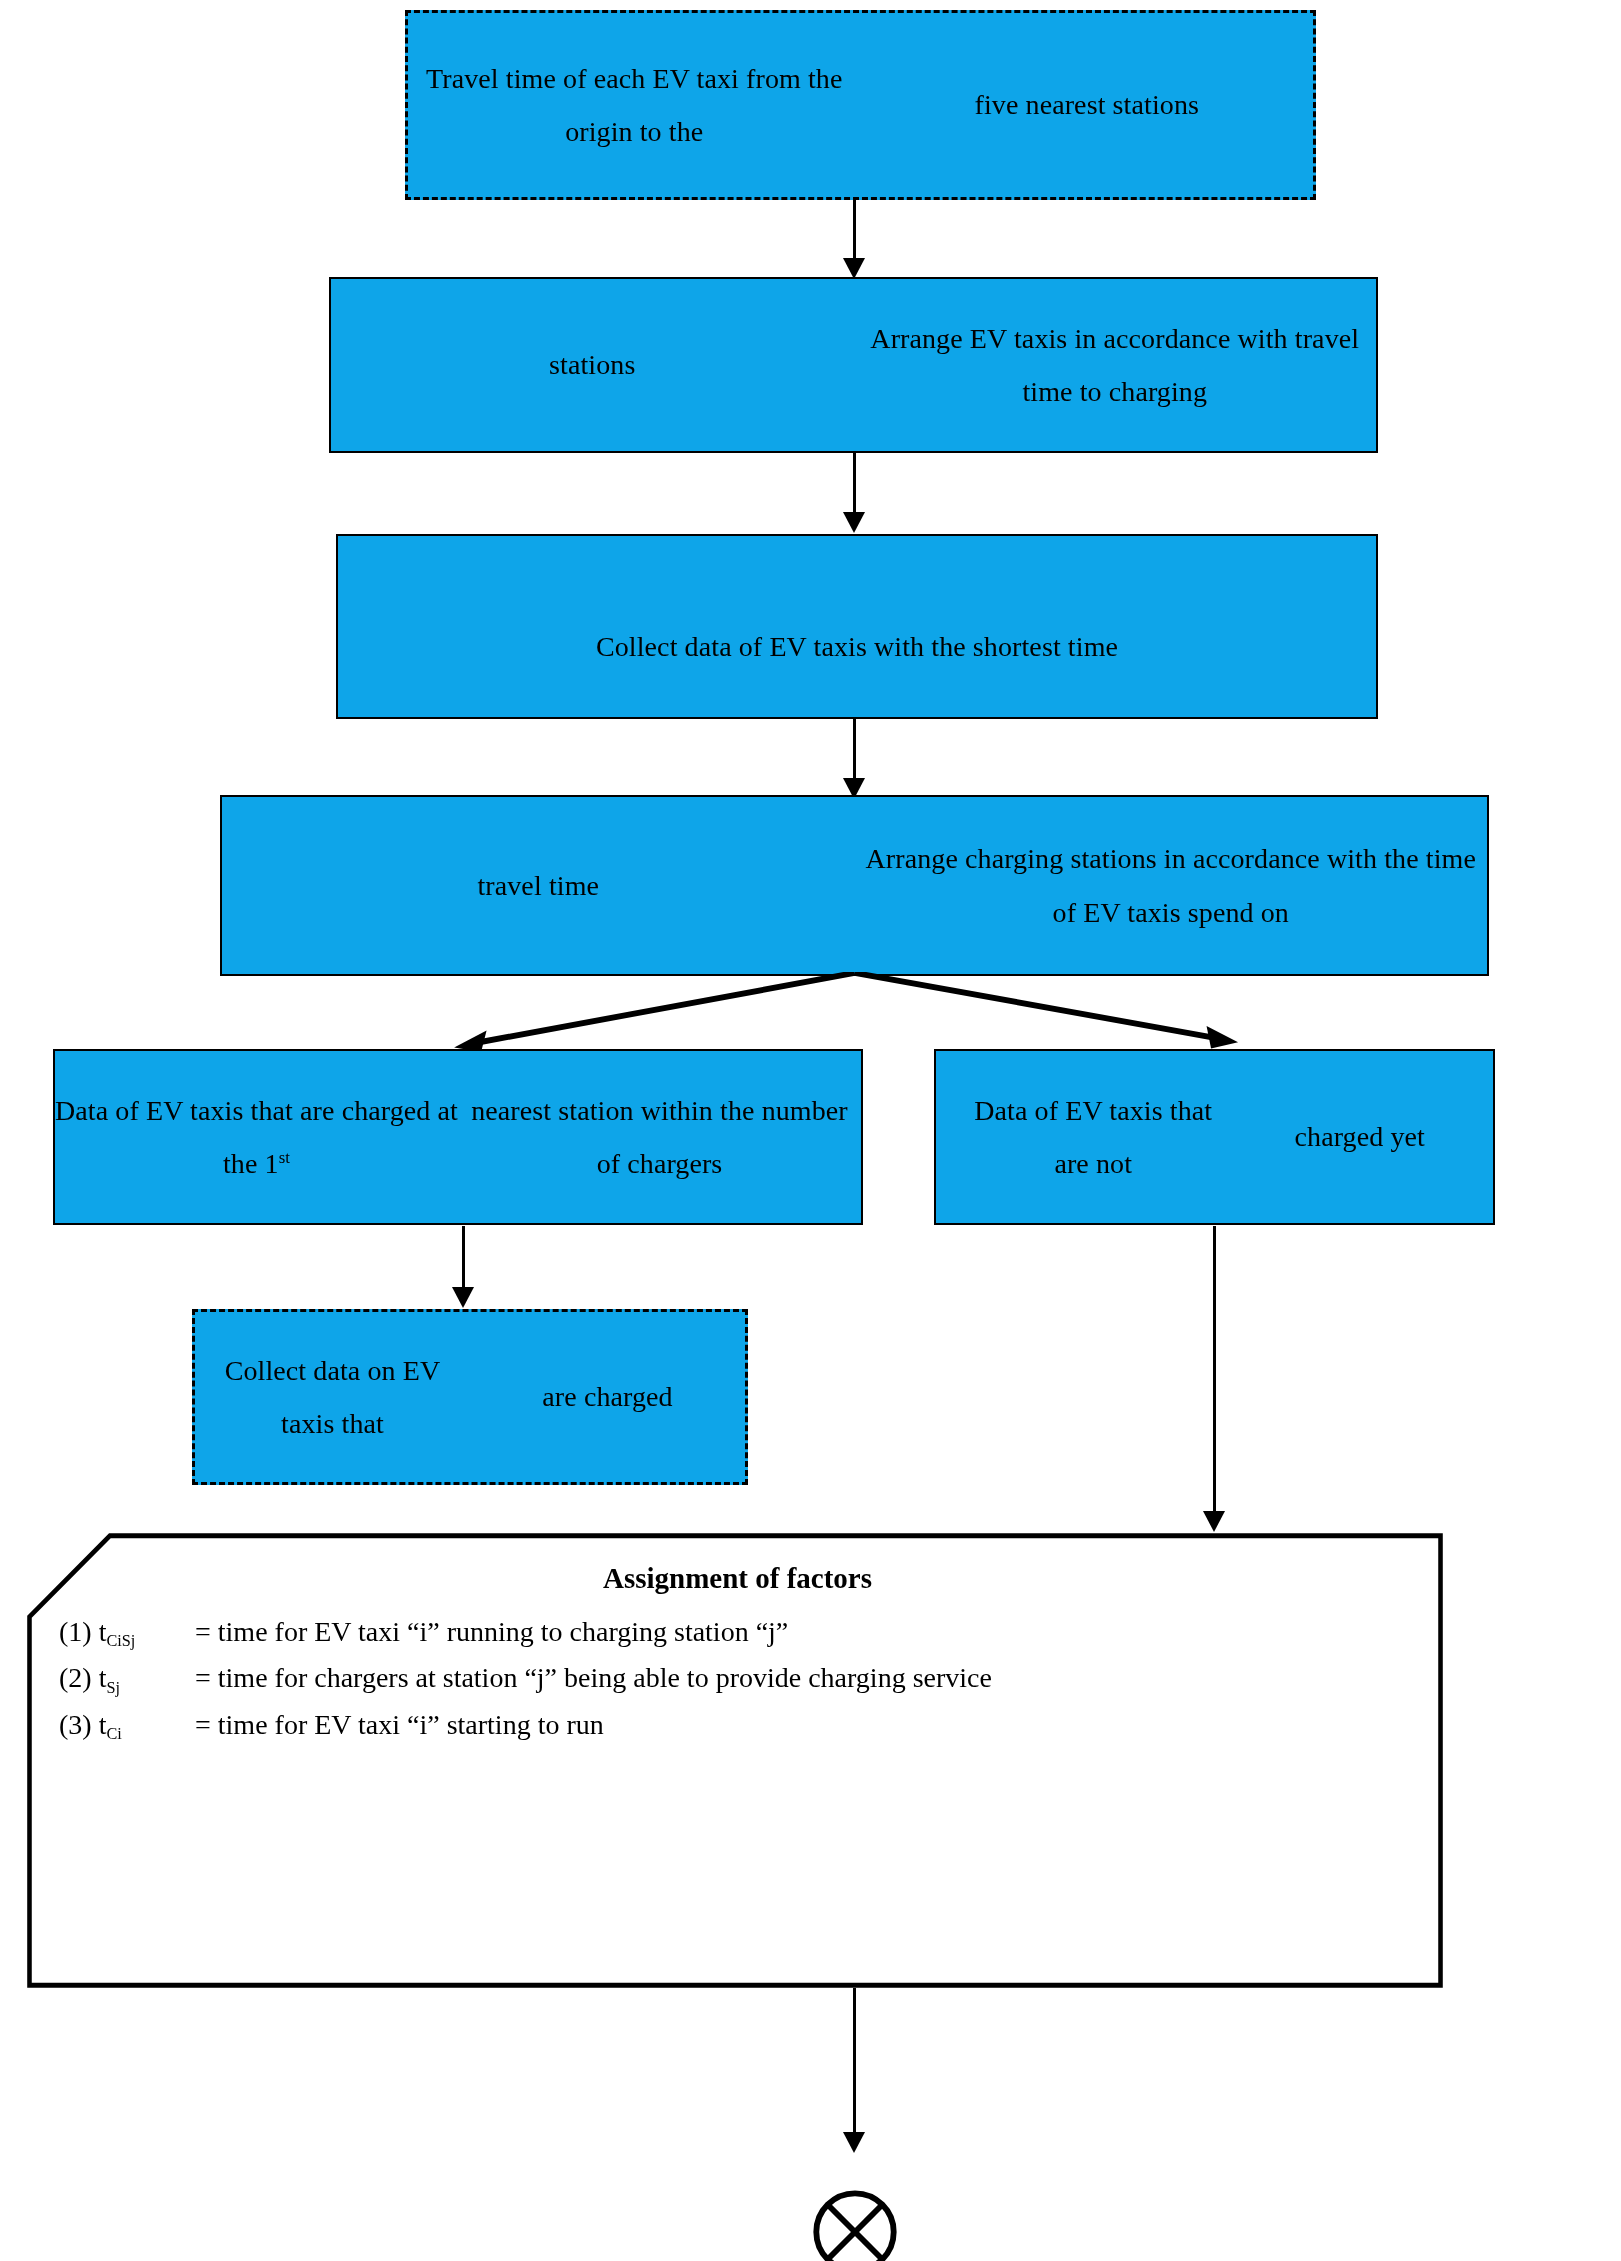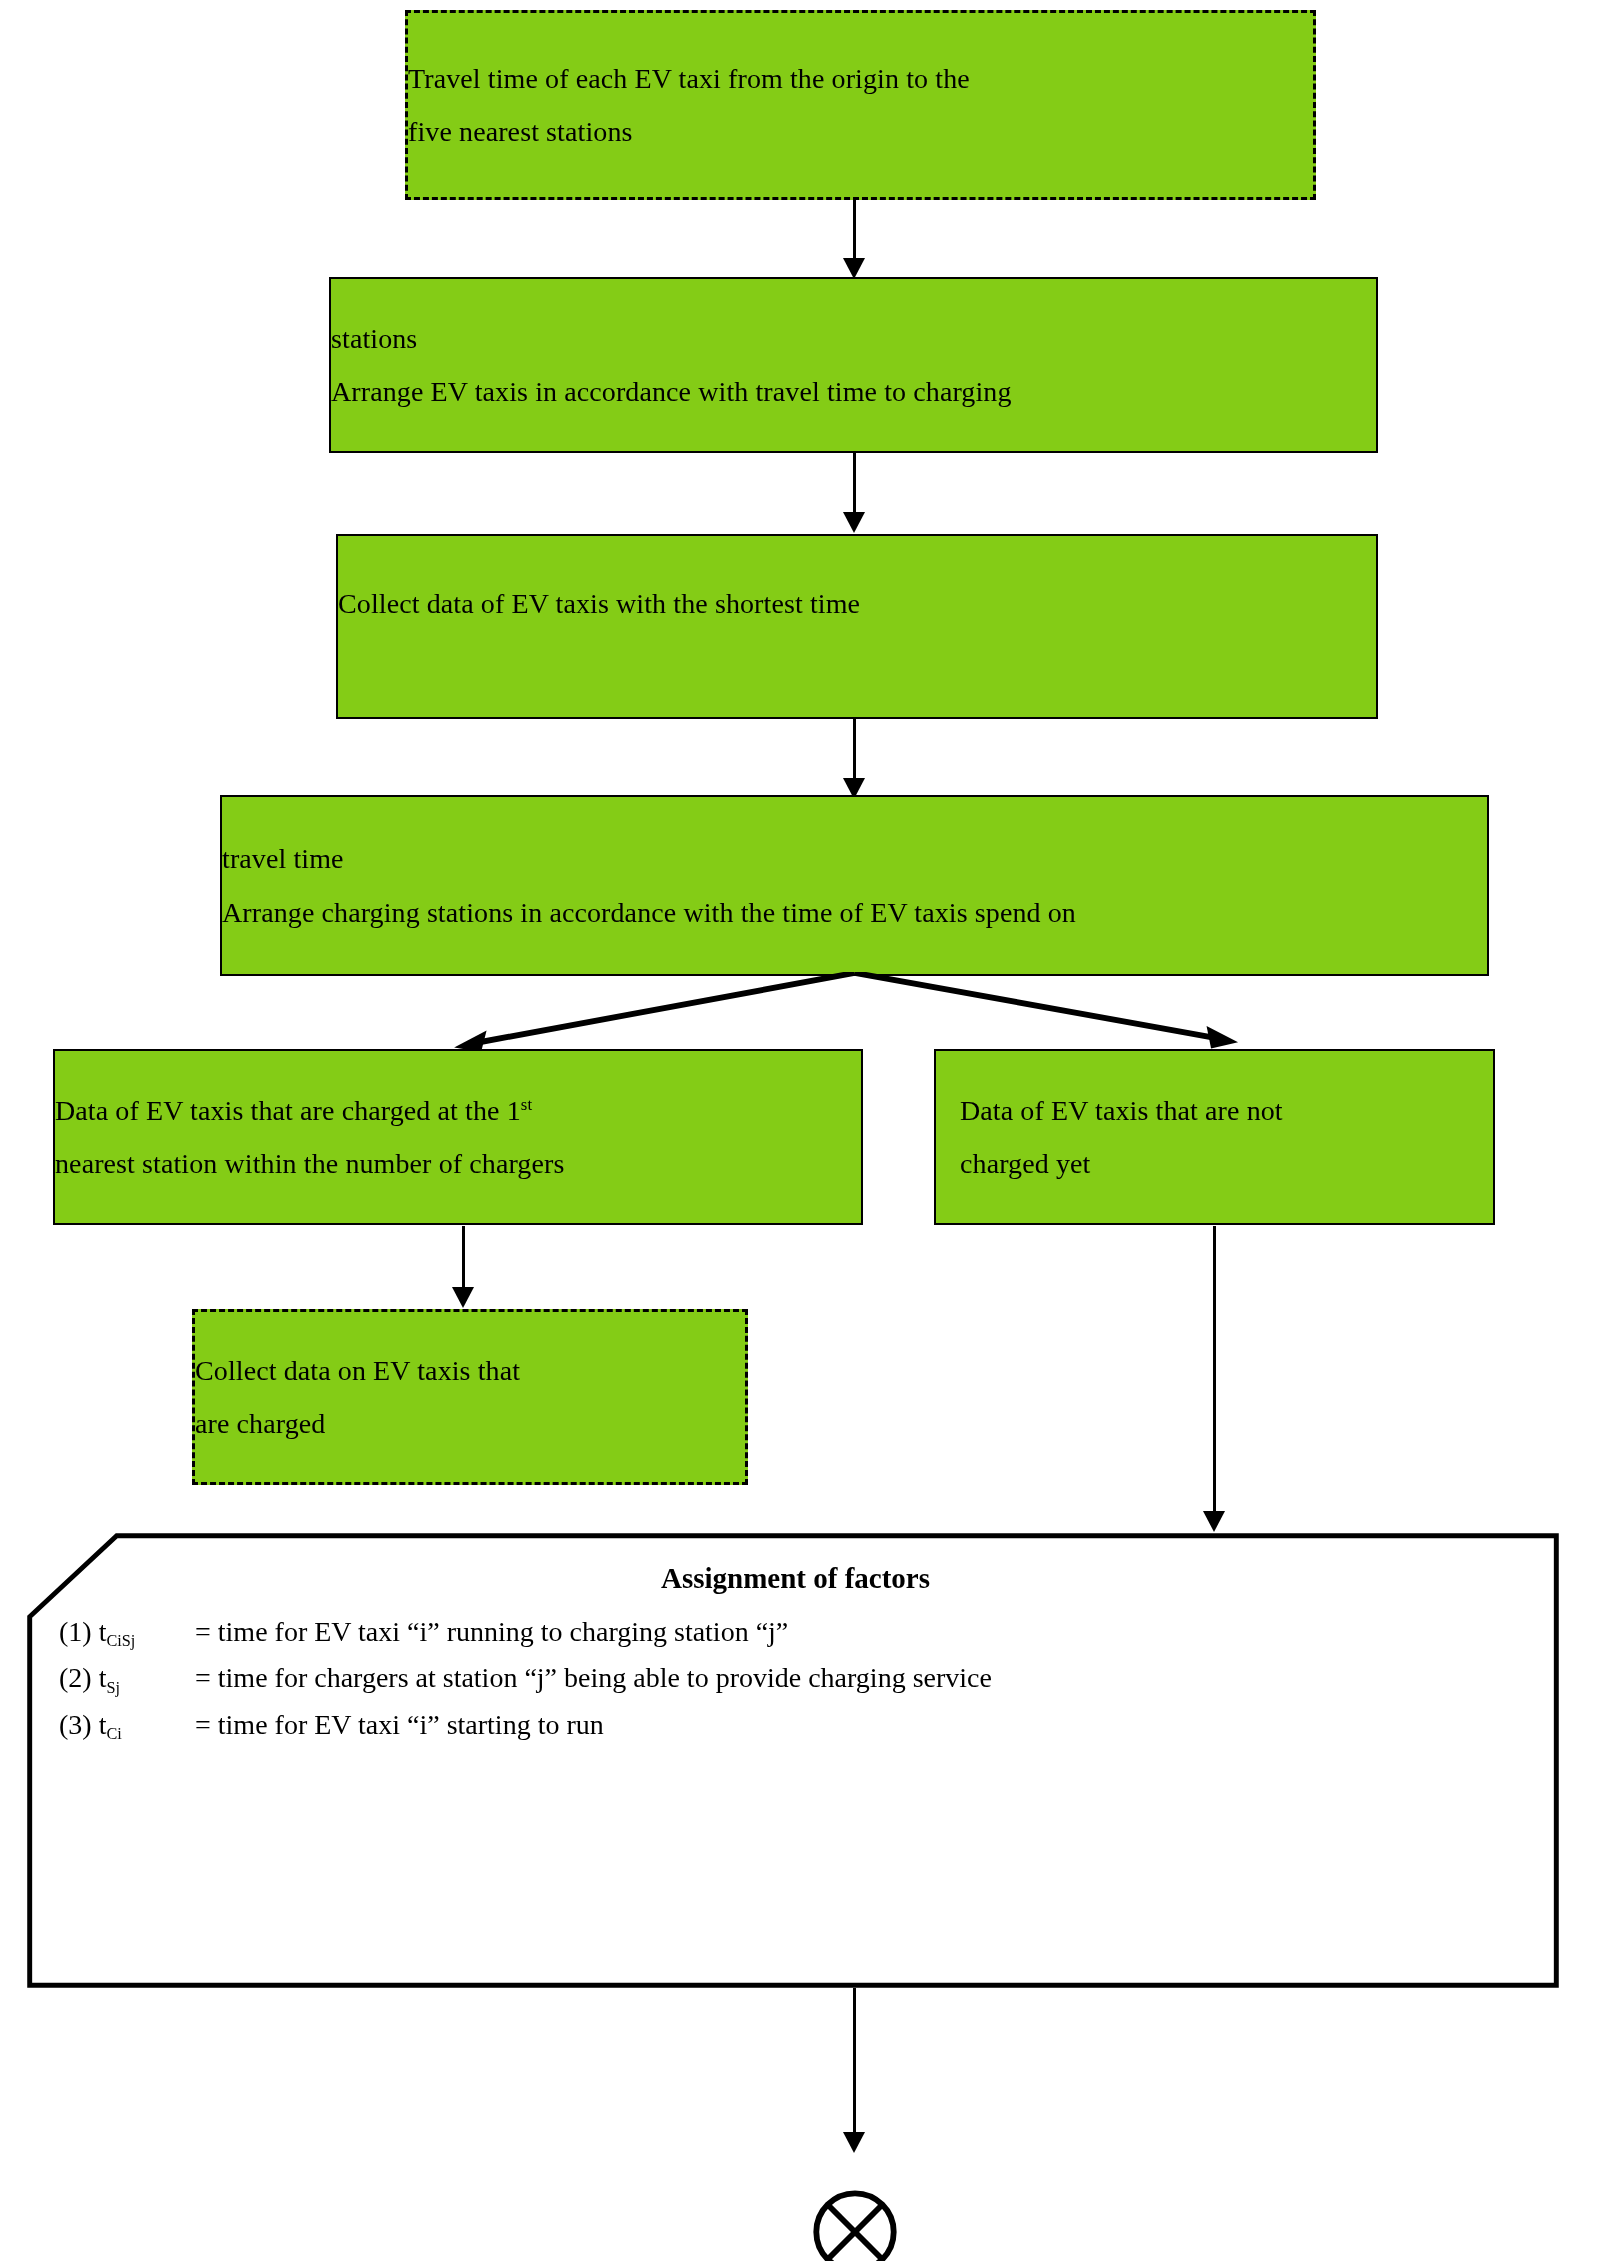--- a/index.html
+++ b/index.html
@@ -16,24 +16,24 @@
     width: 1622px;
     height: 2416px;
     background: #ffffff;
     overflow: hidden;
   }
 
   
   .node {
     position: absolute;
     box-sizing: border-box;
-    background: #84cc16;
+    background: #0ea5e9;
     display: flex;
-    flex-direction: column;
     align-items: center;
+    text-align: center;
   }
   .node.solid  { border: 2.3px solid #000000; }
   .node.dashed { border: 3.2px dashed #000000; }
 
   .node-text {
     font-size: 28px;
     line-height: 1.9;
     letter-spacing: 0.1px;
     white-space: pre-line;
     width: 100%;
@@ -174,21 +174,21 @@
   <div class="arrowhead" style="left:452px; top:1287px;"></div>
 
   <div class="vline" style="left:1213px; top:1226px; height:289px;"></div>
   <div class="arrowhead" style="left:1203px; top:1511px;"></div>
 
   <div class="node dashed vcenter" style="left:192px; top:1309px; width:556px; height:176px;">
     <div class="node-text">Collect data on EV taxis that</div>
     <div class="node-text">are charged</div>
   </div>
 
-  <div class="assign-wrap" style="left:27px; top:1533px; width:1532px; height:455px;">
+  <div class="assign-wrap" style="left:27px; top:1533px; width:1416px; height:455px;">
     <svg class="assign-svg" viewBox="0 0 3415 1005" preserveAspectRatio="none">
       <path d="M 200 6 L 3409 6 L 3409 999 L 6 999 L 6 185 Z" fill="#ffffff" stroke="#000000" stroke-width="11"></path>
     </svg>
     <div class="assign-inner">
       <div class="assign-title">Assignment of factors</div>
 
       <div class="factor-row">
         <span class="factor-sym"><span>(1)</span> <span>t</span><sub>CiSj</sub></span>
         <span class="factor-desc">= time for EV taxi “i” running to charging station “j”</span>
       </div>

